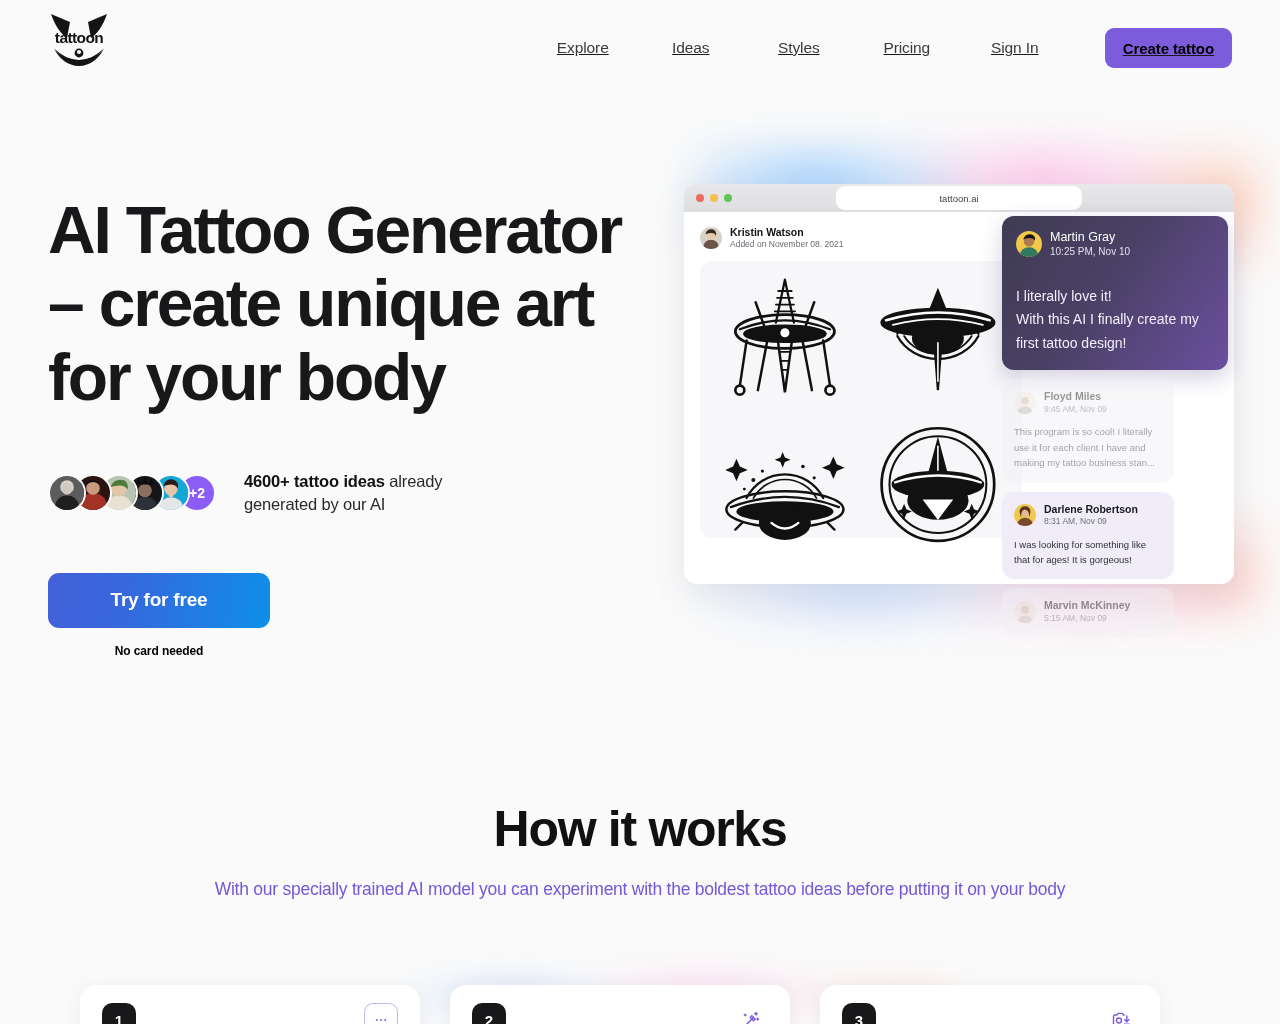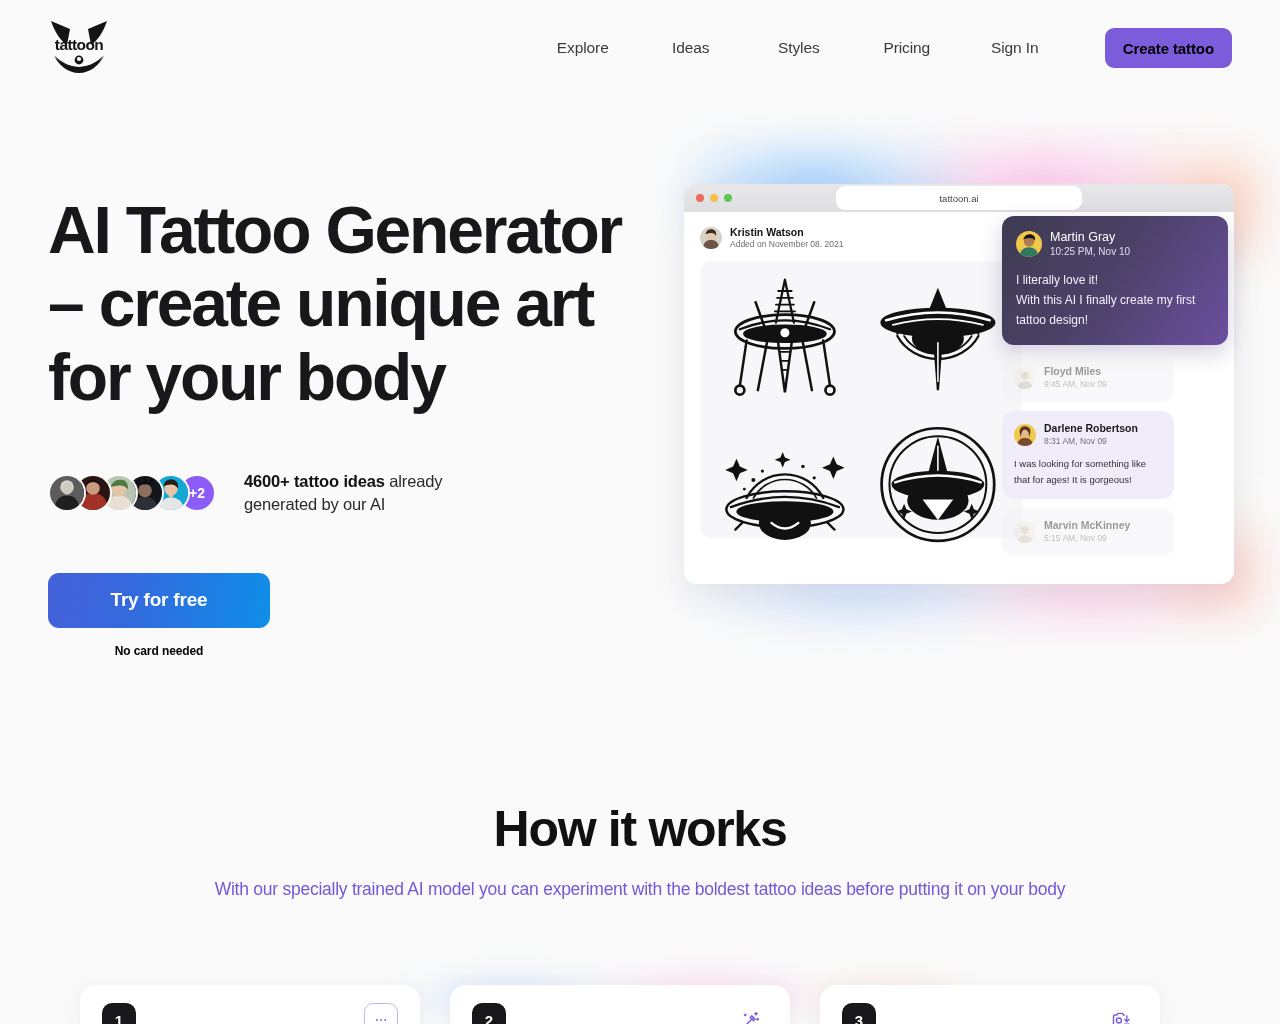--- a/index.html
+++ b/index.html
@@ -14,24 +14,24 @@
     font-family: "Liberation Sans", sans-serif;
     background: #fafafa;
     color: #1a1a1a;
     position: relative;
   }
 
   
   .header {
     height: 96px;
     display: flex;
-    align-items: center;
-    padding: 5px 48px;
+    padding: 12px 48px;
     position: relative;
     z-index: 40;
+    text-decoration: underline;
   }
 
   .logo {
     width: 62px;
     height: 58px;
     position: relative;
     flex: 0 0 auto;
     cursor: pointer;
   }
   .logo svg { display: block; width: 100%; height: 100%; }
@@ -280,24 +280,24 @@
   .c-time { font-size: 8.5px; color: #6f6f78; line-height: 1.35; }
   .c-featured .c-name { font-size: 12.5px; font-weight: normal; color: #fff; }
   .c-featured .c-time { font-size: 10px; color: #e2ddf0; }
   .c-body {
     margin-top: 9px;
     font-size: 9.5px;
     line-height: 1.62;
     color: #303036;
   }
   .c-featured .c-body {
-    font-size: 12px;
+    font-size: 14px;
     color: #f2eefc;
     line-height: 1.68;
-    margin-top: 11px;
+    margin-top: 26px;
   }
 
   
   .how {
     position: absolute;
     top: 800px;
     left: 0;
     width: 1280px;
     text-align: center;
   }
@@ -606,20 +606,21 @@
               <rect width="40" height="40" fill="#e9e6e1"></rect>
               <ellipse cx="20" cy="37" rx="13" ry="11" fill="#b9b2a8"></ellipse>
               <circle cx="20" cy="16" r="7" fill="#cbb49e"></circle>
             </svg>
           </div>
           <div>
             <div class="c-name">Floyd Miles</div>
             <div class="c-time">9:45 AM, Nov 09</div>
           </div>
         </div>
+        <div class="c-body">This program is so cool! I literally use it for each client I have and making my tattoo business stan...</div>
       </div>
 
       <div class="c-card c-light">
         <div class="c-head">
           <div class="c-avatar">
             <svg viewBox="0 0 40 40">
               <rect width="40" height="40" fill="#efc84e"></rect>
               <ellipse cx="20" cy="37" rx="14" ry="12" fill="#7a4a2e"></ellipse>
               <circle cx="20" cy="16" r="8" fill="#e3b892"></circle>
               <path d="M10 14 Q11 4 20 4 Q30 4 30 15 L27 26 Q29 12 20 10 Q12 11 13 26 Z" fill="#5c3520"></path>

